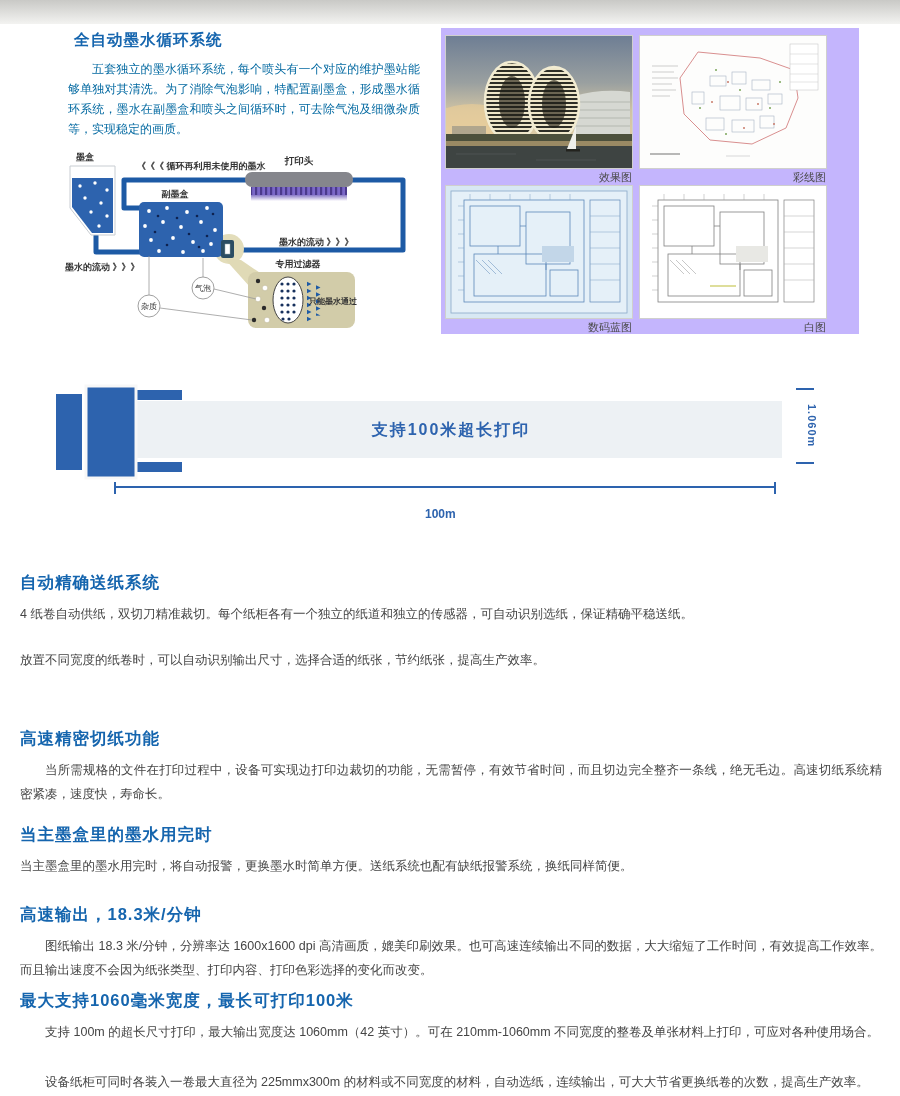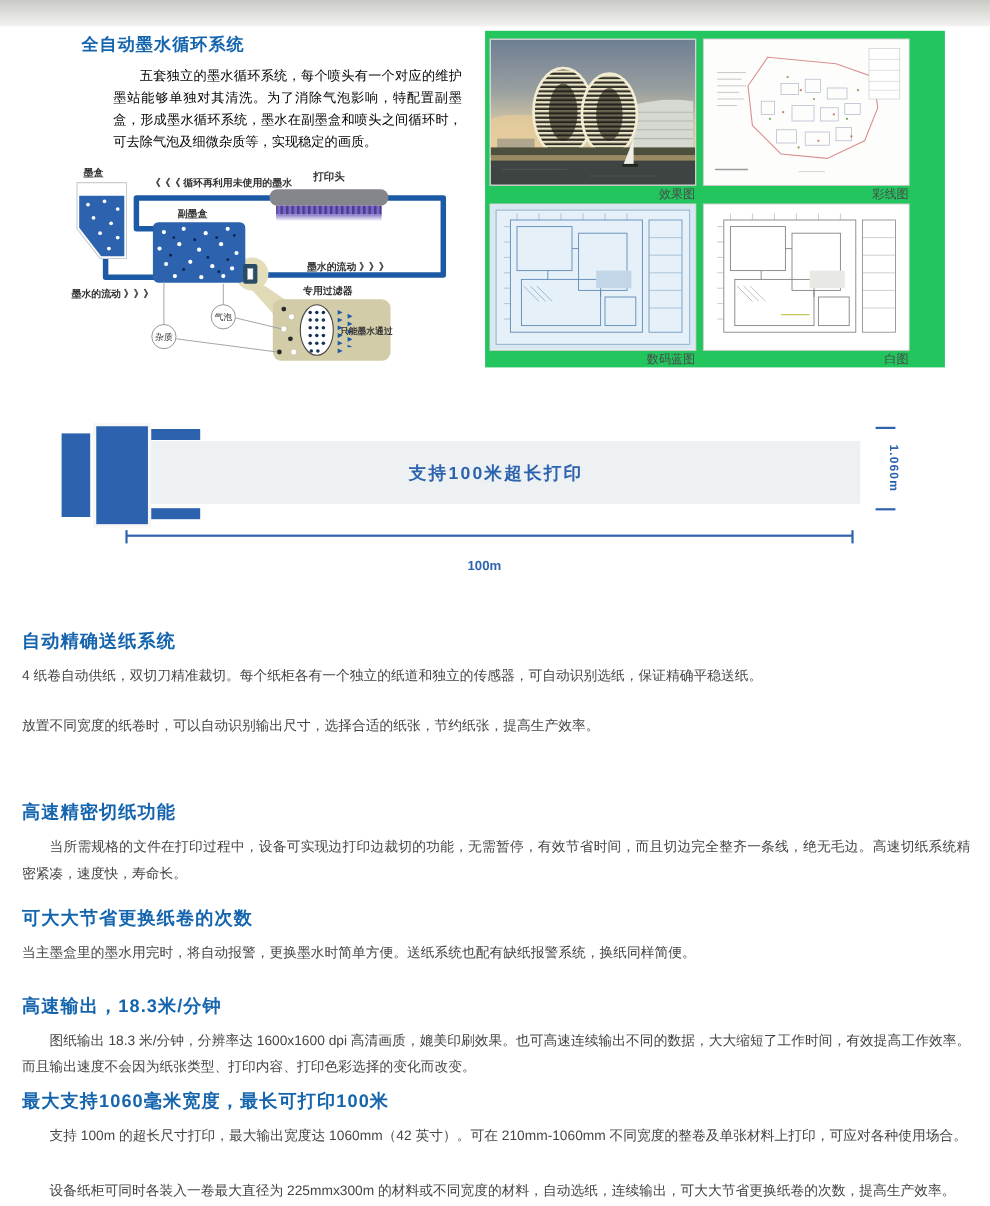--- a/index.html
+++ b/index.html
@@ -9,26 +9,26 @@
     font-family:"Liberation Sans","DejaVu Sans",sans-serif;
     color:#3f3f3f;
   }
   .scan-edge-top {
     position:absolute; left:0; top:0; width:900px; height:24px;
     background:linear-gradient(#c9c9c6,#f3f3f1);
   }
   
   .intro { position:absolute; left:68px; top:30px; width:352px; }
   .intro h1 { font-size:15.5px; font-weight:bold; color:#1565ae; letter-spacing:1px; margin-left:6px; }
-  .intro p  { margin-top:8px; font-size:12px; line-height:20px; text-align:justify; text-indent:2em; color:#000000;margin-left:35px; }
+  .intro p  { margin-top:8px; font-size:12px; line-height:20px; text-align:justify; text-indent:2em; color:#0369a1; }
   
   .diagram { position:absolute; left:55px; top:148px; width:370px; height:192px; }
   
   .gallery { position:absolute; left:441px; top:28px; width:418px; height:306px;
-             background:#22c55e; }
+             background:#c4b5fd; }
   .cell { position:absolute; width:186px; height:132px; background:#fff; box-shadow:0 0 0 1px #cfcfcd; }
   .cell svg { display:block; }
   .cell-label { position:absolute; width:186px; height:14px; font-size:11px; color:#4a4a4a;
                 text-align:right; line-height:14px; }
   
   .banner { position:absolute; left:0; top:378px; width:900px; height:125px; }
   .paper-strip { position:absolute; left:120px; top:23px; width:662px; height:57px; background:#edf1f4; }
   .banner-text { position:absolute; left:120px; top:42px; width:662px; text-align:center;
                  font-size:16px; font-weight:bold; color:#2d63ae; letter-spacing:2px; }
   .roll-svg { position:absolute; left:50px; top:4px; }
@@ -406,21 +406,21 @@
   <p>4 纸卷自动供纸，双切刀精准裁切。每个纸柜各有一个独立的纸道和独立的传感器，可自动识别选纸，保证精确平稳送纸。</p>
 </section>
 <section class="feature" style="top:592px">
   <p>放置不同宽度的纸卷时，可以自动识别输出尺寸，选择合适的纸张，节约纸张，提高生产效率。</p>
 </section>
 <section class="feature" style="top:680px">
   <h2>高速精密切纸功能</h2>
   <p class="indent">当所需规格的文件在打印过程中，设备可实现边打印边裁切的功能，无需暂停，有效节省时间，而且切边完全整齐一条线，绝无毛边。高速切纸系统精密紧凑，速度快，寿命长。</p>
 </section>
 <section class="feature" style="top:776px">
-  <h2>可大大节省更换纸卷的次数</h2>
+  <h2>当主墨盒里的墨水用完时</h2>
   <p>当主墨盒里的墨水用完时，将自动报警，更换墨水时简单方便。送纸系统也配有缺纸报警系统，换纸同样简便。</p>
 </section>
 <section class="feature" style="top:856px">
   <h2>高速输出，18.3米/分钟</h2>
   <p class="indent">图纸输出 18.3 米/分钟，分辨率达 1600x1600 dpi 高清画质，媲美印刷效果。也可高速连续输出不同的数据，大大缩短了工作时间，有效提高工作效率。而且输出速度不会因为纸张类型、打印内容、打印色彩选择的变化而改变。</p>
 </section>
 <section class="feature" style="top:942px">
   <h2>最大支持1060毫米宽度，最长可打印100米</h2>
   <p class="indent">支持 100m 的超长尺寸打印，最大输出宽度达 1060mm（42 英寸）。可在 210mm-1060mm 不同宽度的整卷及单张材料上打印，可应对各种使用场合。</p>
 </section>

